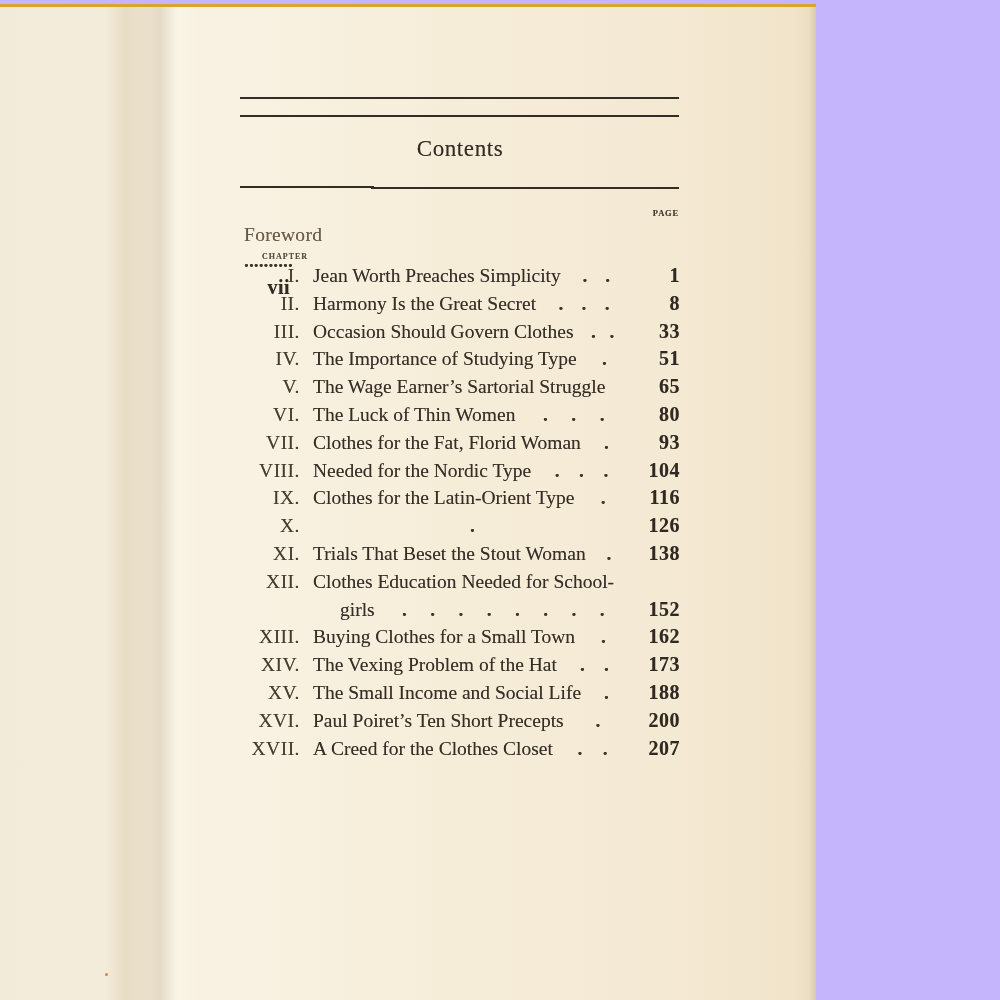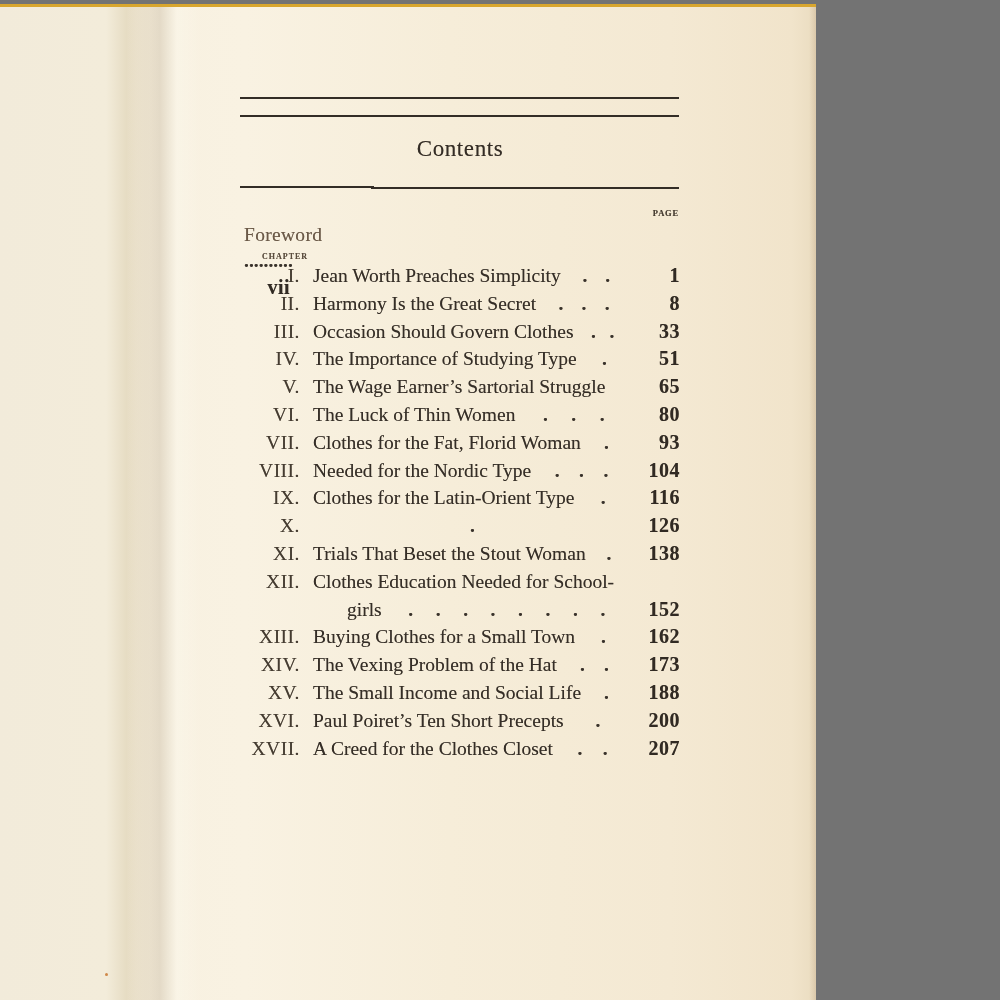--- a/index.html
+++ b/index.html
@@ -1,18 +1,18 @@
 <!DOCTYPE html>
 <html><head>
 <meta charset="utf-8">
 <style>
   html,body{margin:0;padding:0;background:#050505;}
   #screenshot{
     position:relative;width:1000px;height:1000px;overflow:hidden;
-    background:#737373;
+    background:#c4b5fd;
     font-family:"Liberation Serif","DejaVu Serif",serif;
   }
   
   .book{
     position:absolute;left:0;top:4px;width:816px;height:996px;
     border-top:3px solid #d8a62e;
     background:linear-gradient(90deg,
       #f2ebda 0%, #f3ecda 13%,
       #e6dcc3 15.5%, #eee5d0 16.8%,
       #f8f1e1 19.5%, #f9f2e2 30%,
@@ -66,21 +66,21 @@
   }
   .foreword-row .fw-label{color:#6b5947;letter-spacing:.3px;}
   .toc-rows{position:absolute;top:255px;left:0;width:100%;}
   .toc-row{
     display:flex;align-items:baseline;height:27.8px;line-height:27.8px;
     font-size:19.5px;white-space:nowrap;
   }
   .num{flex:none;width:60px;text-align:right;color:#453c31;letter-spacing:.5px;}
   .gap{flex:none;width:13px;}
   .title{flex:none;color:#352e27;}
-  .title.indent{margin-left:34px;}
+  .title.indent{margin-left:27px;}
   .leader{
     flex:1 1 auto;display:flex;justify-content:space-evenly;align-items:baseline;
     margin:0 6px 0 4px;min-width:0;
   }
   .dot{font-weight:bold;color:#38312a;}
   .pagenum{flex:none;width:46px;text-align:right;font-size:20px;font-weight:bold;color:#312a23;letter-spacing:.5px;}
   .content *{text-shadow:0 0 .4px rgba(58,48,38,.45);}
 </style>
 </head>
 <body>

